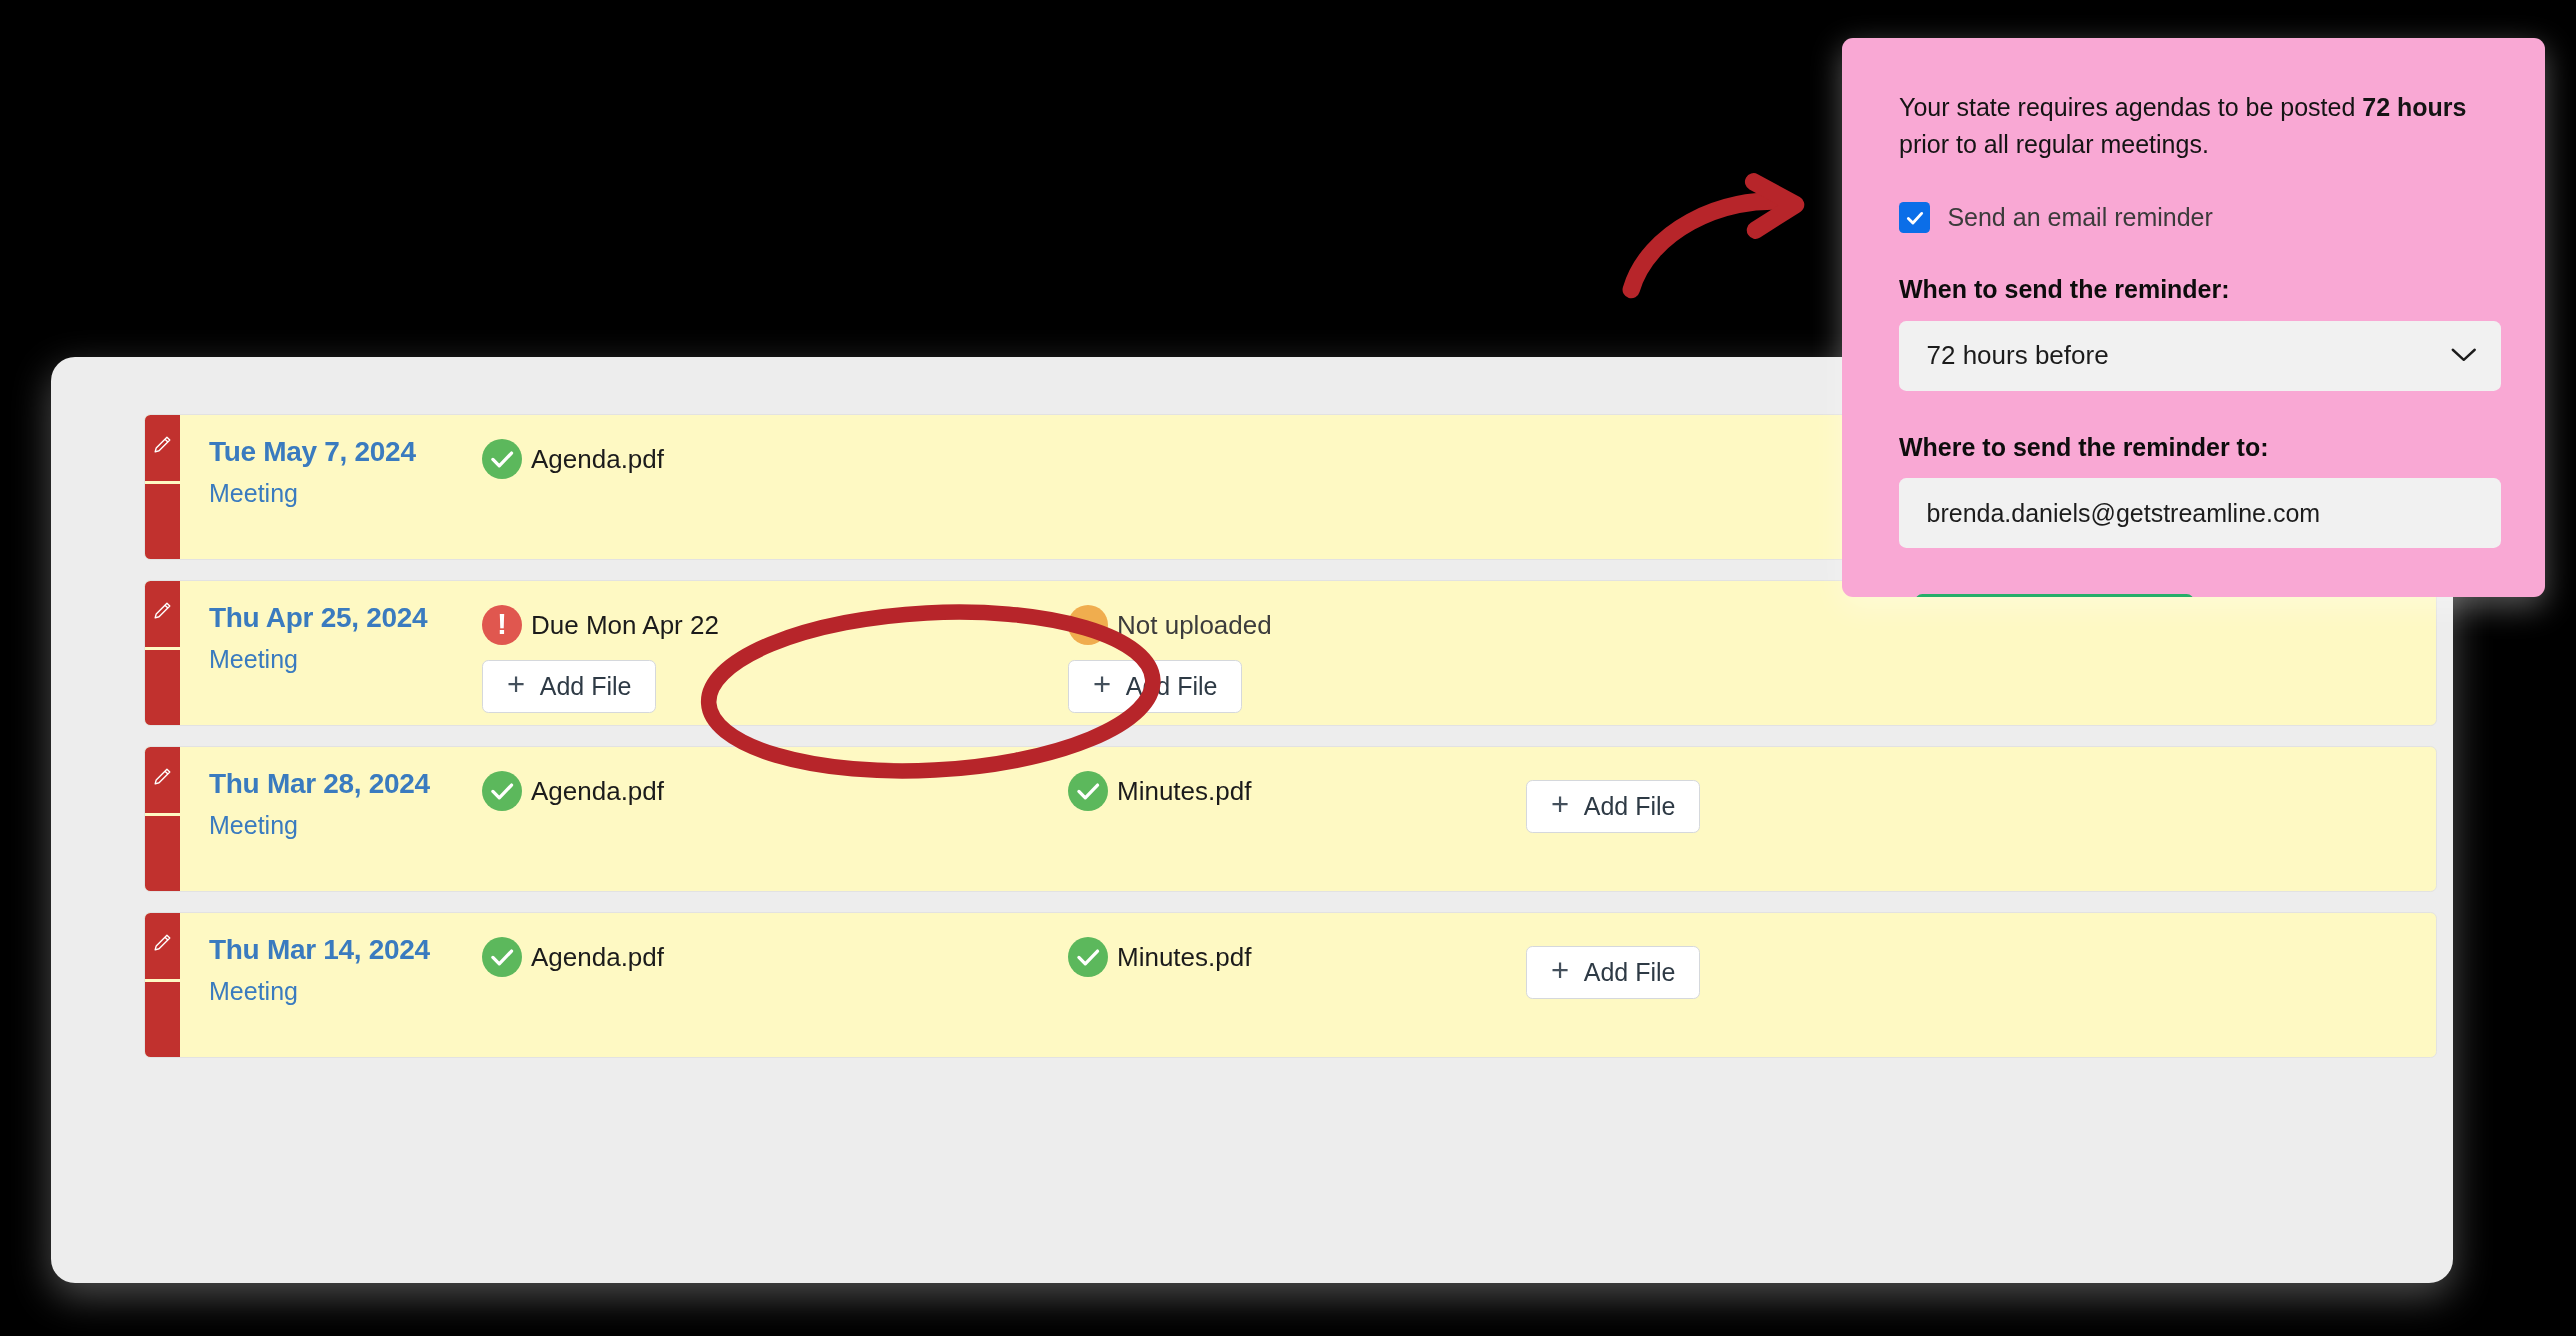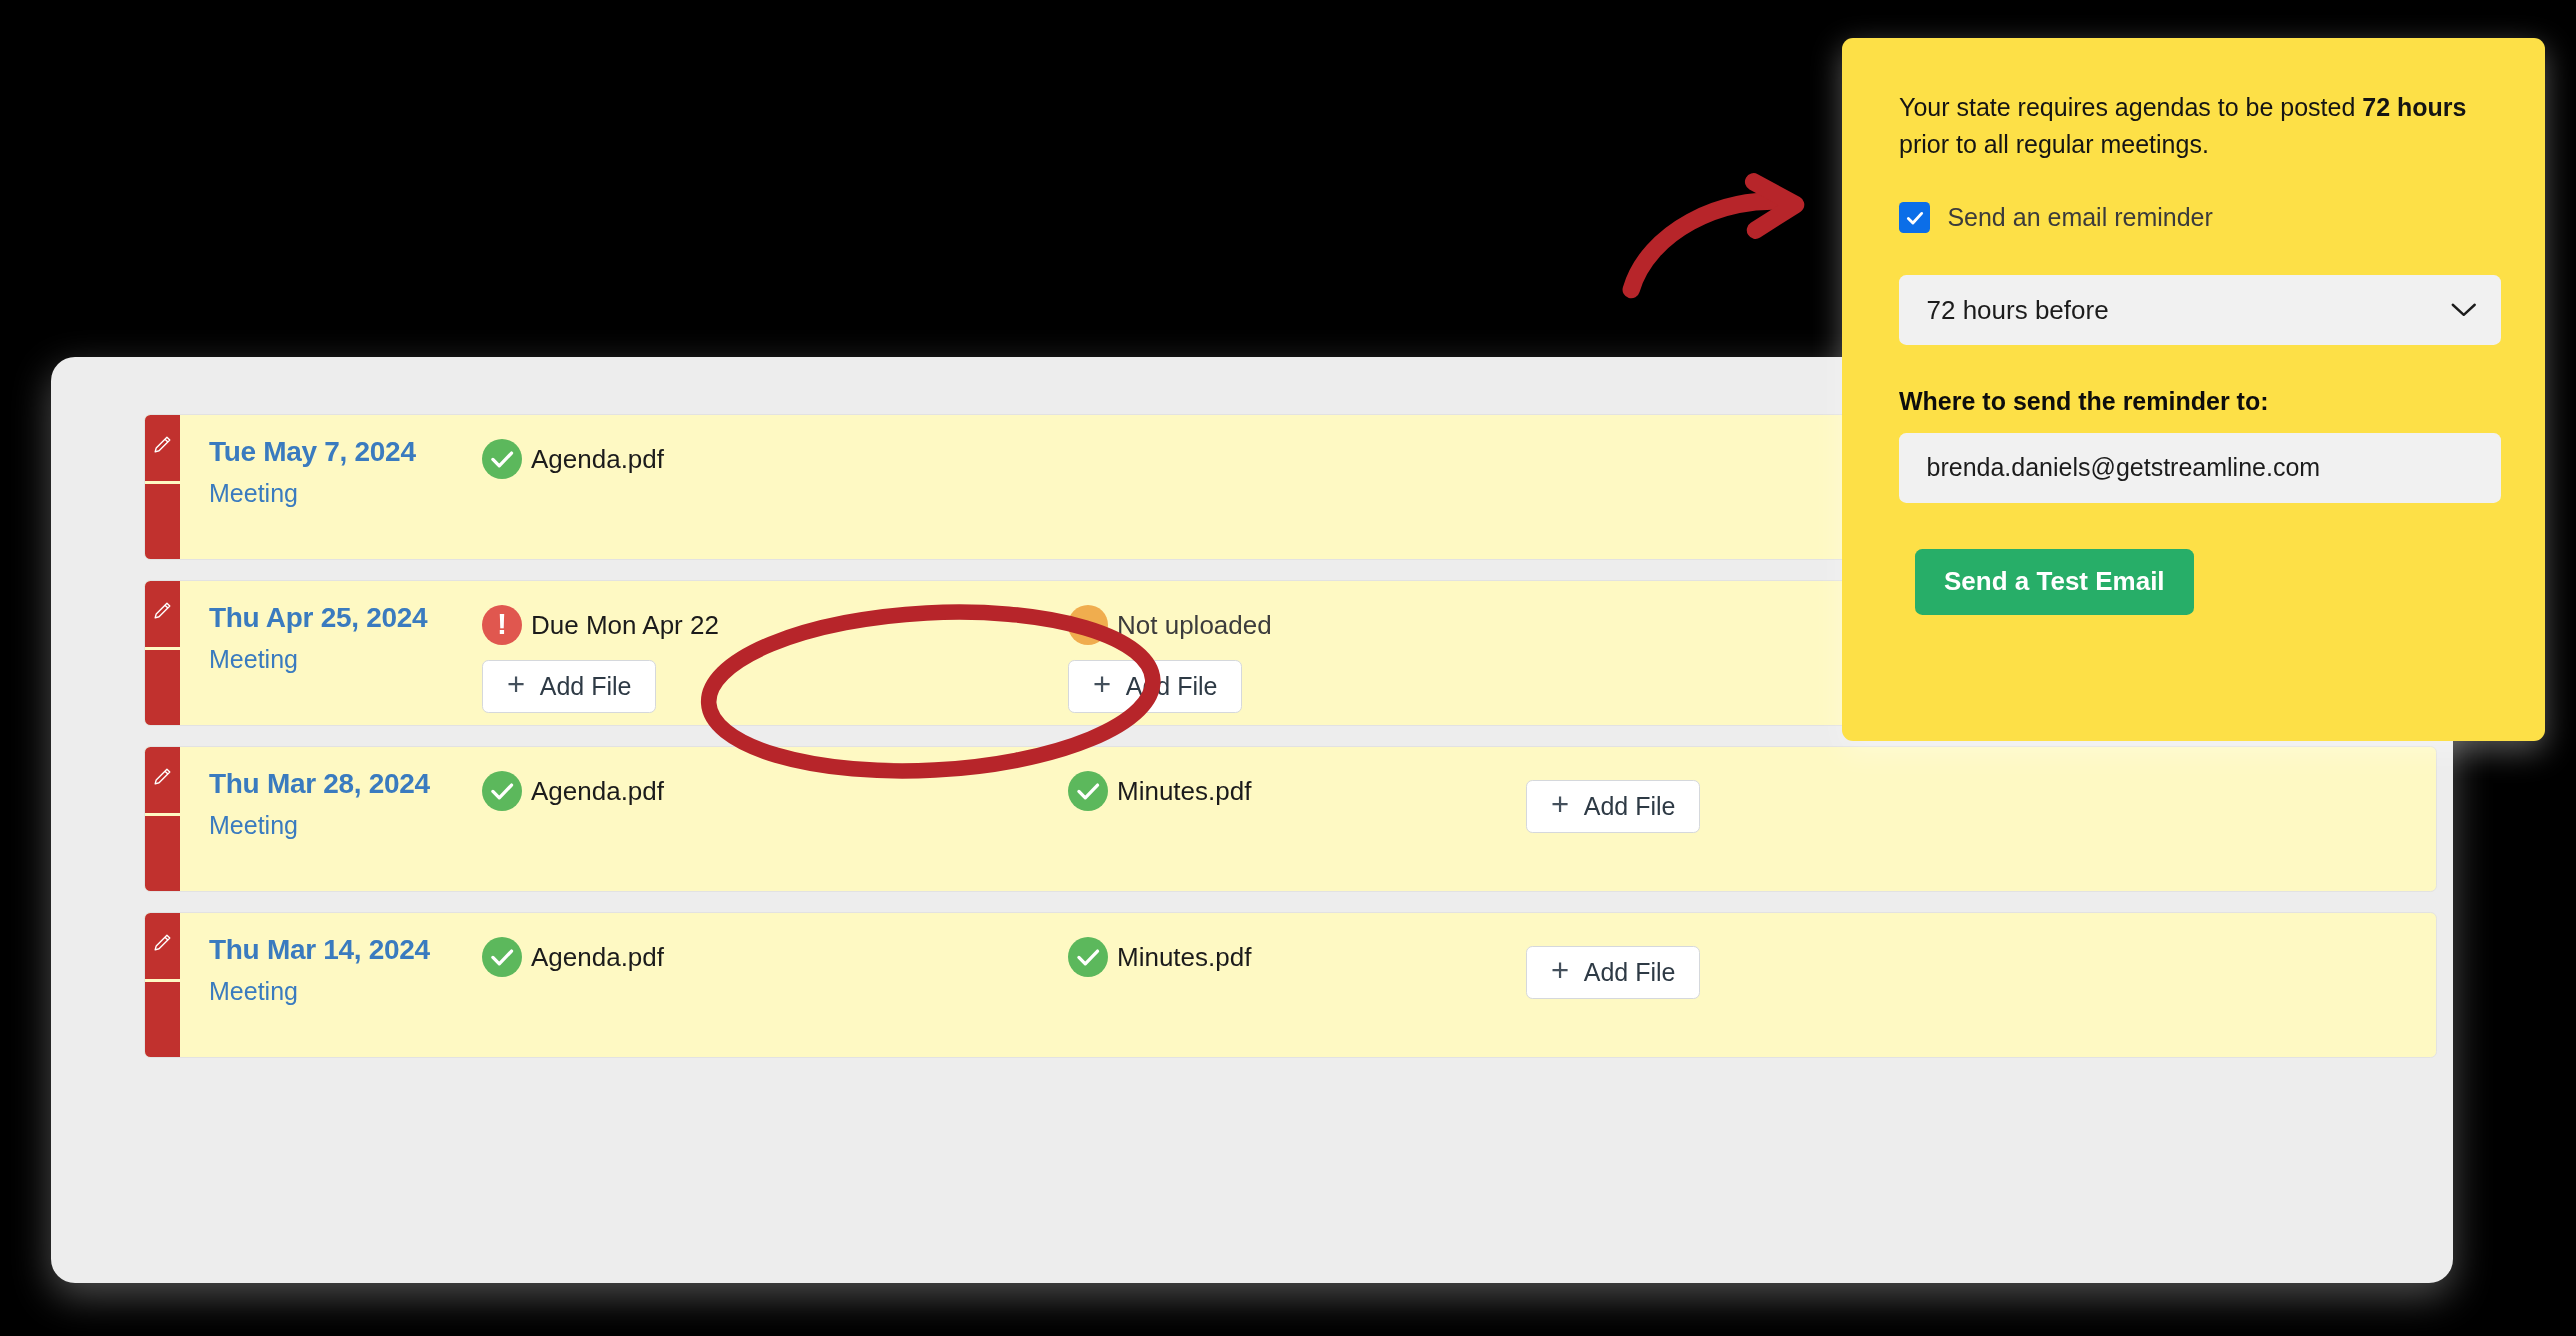--- a/index.html
+++ b/index.html
@@ -157,22 +157,22 @@
     color: #44505c;
   }
   .col-extra .add-file-btn { margin-top: 0; }
 
   
   #reminder-panel {
     position: absolute;
     left: 1842px;
     top: 38px;
     width: 703px;
-    height: 703px;
-    background: #fde047;
+    height: 559px;
+    background: #f9a8d4;
     border-radius: 11px;
     box-shadow: 0 9.2px 31px rgba(255,255,255,0.33);
     box-sizing: border-box;
     padding: 51px 44px 0 57px;
     overflow: hidden;
   }
   .panel-note {
     font-size: 25px;
     line-height: 1.46;
     color: #141414;
@@ -414,20 +414,21 @@
 
   <div class="checkbox-row">
     <span class="checkbox-box">
       <svg width="20" height="20" viewBox="0 0 24 24">
         <path d="M4 12.5 L9.5 18 L20 6.5" fill="none" stroke="#ffffff" stroke-width="3.4" stroke-linecap="round" stroke-linejoin="round"></path>
       </svg>
     </span>
     <span class="checkbox-label">Send an email reminder</span>
   </div>
 
+  <div class="field-label">When to send the reminder:</div>
   <div class="select-box">
     <span class="select-value">72 hours before</span>
     <svg width="27.5" height="16.5" viewBox="0 0 30 18">
       <path d="M3 3 L15 14 L27 3" fill="none" stroke="#1c1c1c" stroke-width="2.6" stroke-linecap="round" stroke-linejoin="round"></path>
     </svg>
   </div>
 
   <div class="field-label">Where to send the reminder to:</div>
   <div class="text-input">
     <span class="val">brenda.daniels@getstreamline.com</span>

